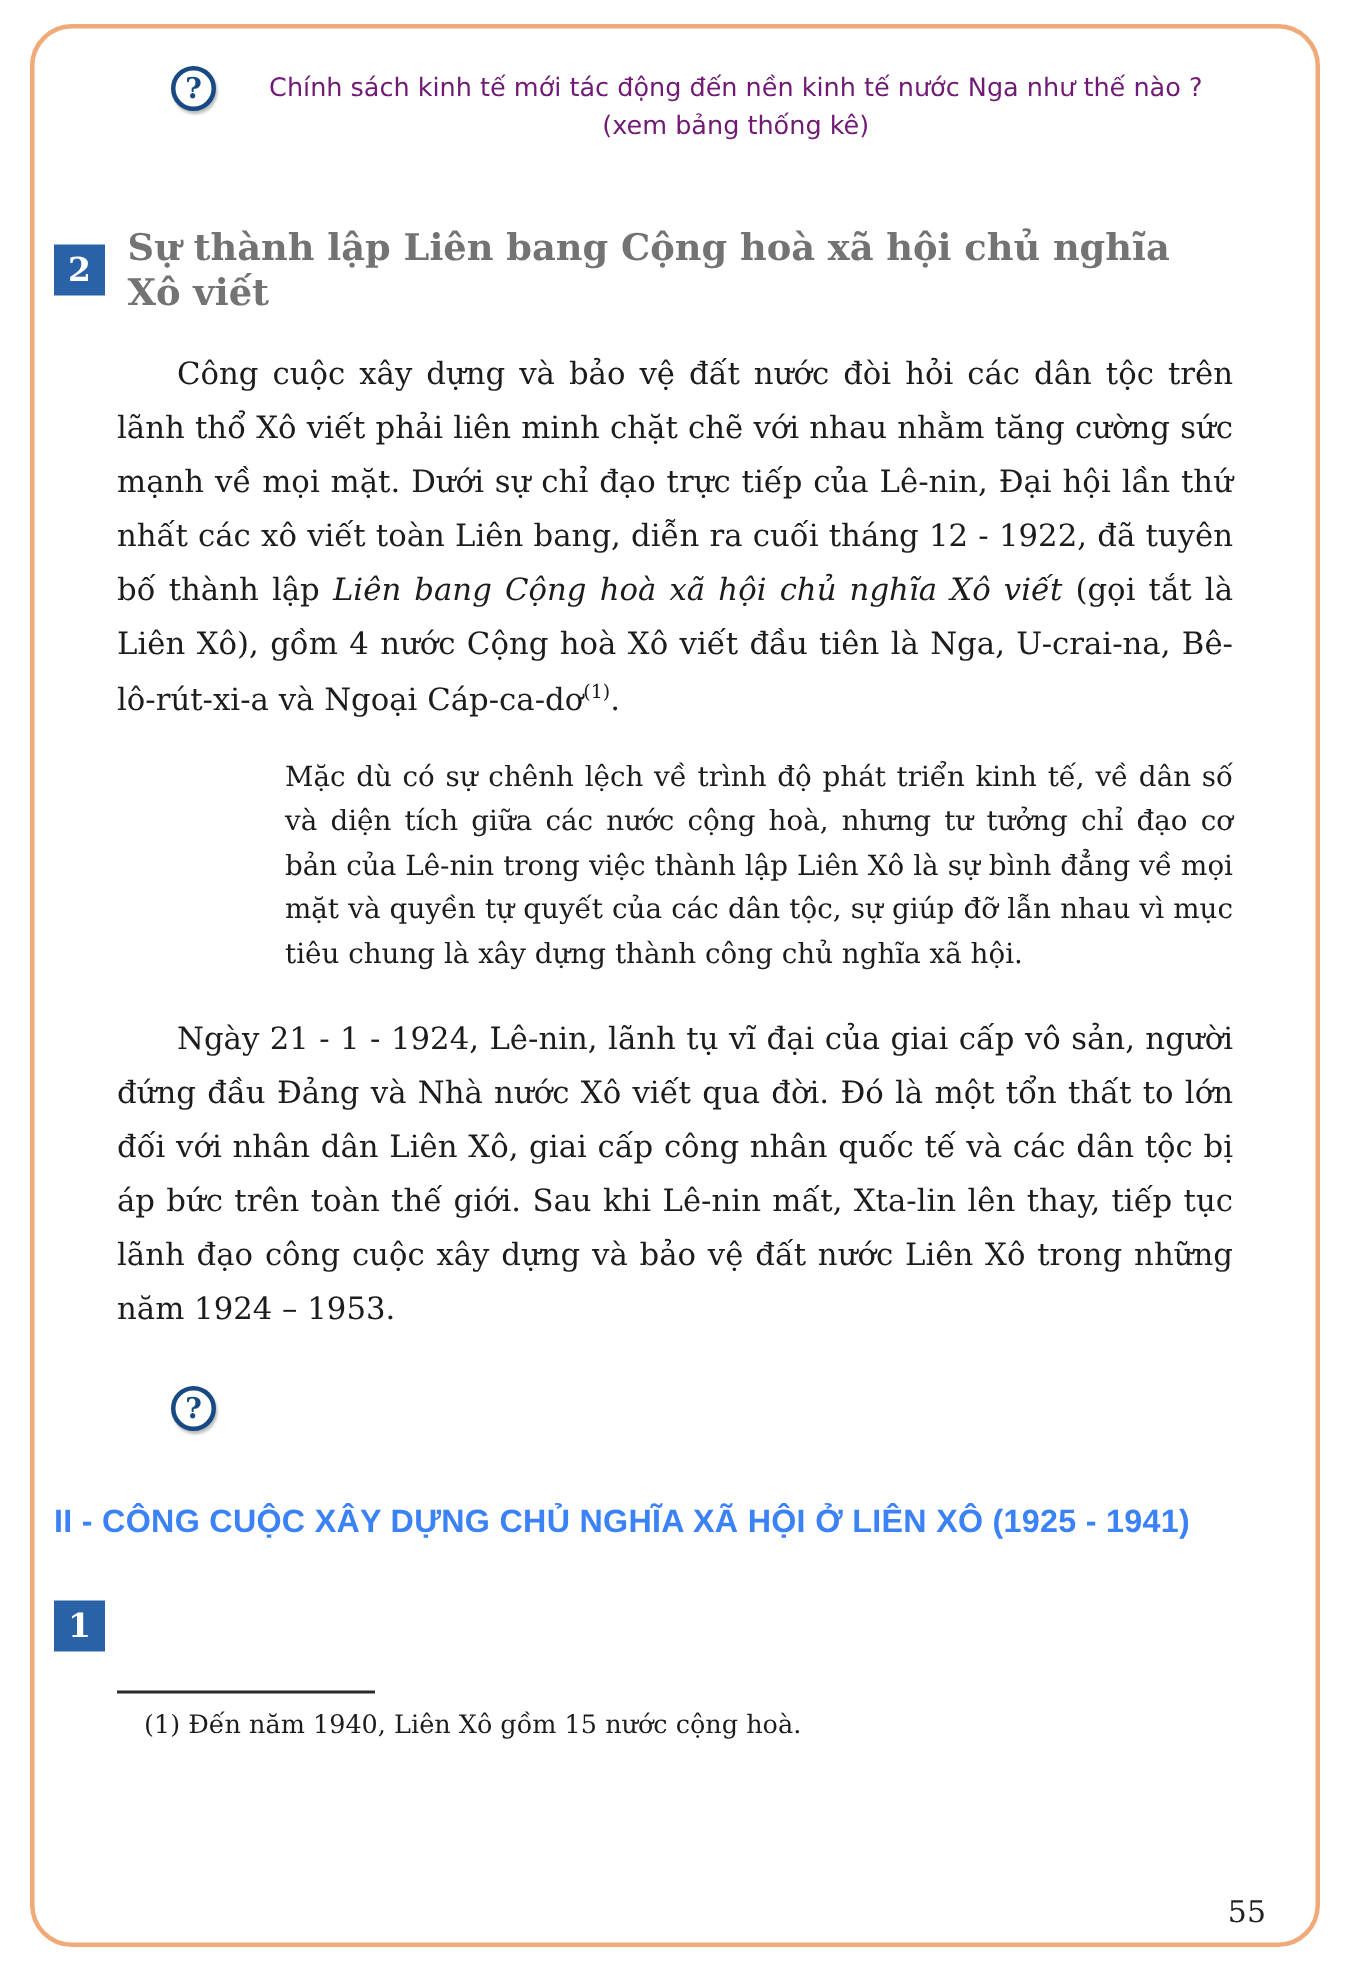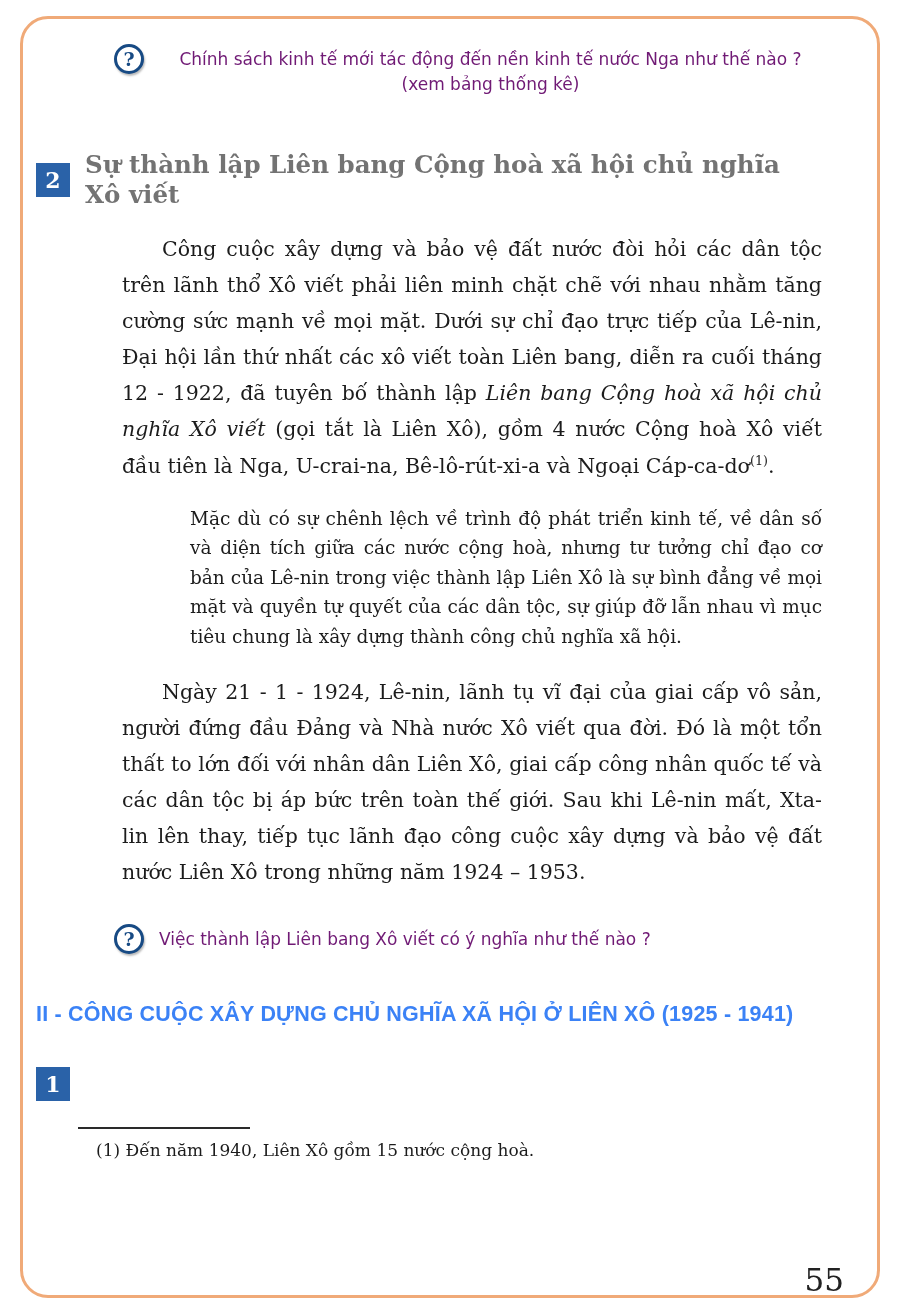--- a/index.html
+++ b/index.html
@@ -92,21 +92,21 @@
   }
 
   
   .body-para {
     font-size: 20.5px;
     line-height: 1.76;
     text-align: justify;
     margin: 0 0 20px 0;
   }
   .body-para.after-note { margin-bottom: 34px; }
-  .indent { text-indent: 40px; margin-left: 44px; }
+  .indent { text-indent: 40px; }
   .body-para em { font-style: italic; }
   .body-para sup {
     font-size: 62%;
     vertical-align: super;
     line-height: 0;
   }
 
   
   .note {
     margin: 6px 0 22px 112px;
@@ -135,22 +135,22 @@
   }
   .footnote {
     font-size: 17px;
     margin: 0 0 0 18px;
     line-height: 1.4;
   }
 
   .page-num {
     position: absolute;
     right: 56px;
-    bottom: 16px;
-    font-size: 31px;
+    bottom: 28px;
+    font-size: 20px;
     color: #222222;
   }
 </style>
 </head>
 <body>
 
 <div class="frame"></div>
 
 <div class="content">
 
@@ -165,21 +165,20 @@
   </div>
 
   <p class="body-para indent"><span>Công cuộc xây dựng và bảo vệ đất nước đòi hỏi các dân tộc trên lãnh thổ Xô viết phải liên minh chặt chẽ với nhau nhằm tăng cường sức mạnh về mọi mặt. Dưới sự chỉ đạo trực tiếp của Lê-nin, Đại hội lần thứ nhất các xô viết toàn Liên bang, diễn ra cuối tháng 12 - 1922, đã tuyên bố thành lập </span><em>Liên bang Cộng hoà xã hội chủ nghĩa Xô viết</em><span> (gọi tắt là Liên Xô), gồm 4 nước Cộng hoà Xô viết đầu tiên là Nga, U-crai-na, Bê-lô-rút-xi-a và Ngoại Cáp-ca-dơ</span><sup>(1)</sup><span>.</span></p>
 
   <p class="note">Mặc dù có sự chênh lệch về trình độ phát triển kinh tế, về dân số và diện tích giữa các nước cộng hoà, nhưng tư tưởng chỉ đạo cơ bản của Lê-nin trong việc thành lập Liên Xô là sự bình đẳng về mọi mặt và quyền tự quyết của các dân tộc, sự giúp đỡ lẫn nhau vì mục tiêu chung là xây dựng thành công chủ nghĩa xã hội.</p>
 
   <p class="body-para indent after-note">Ngày 21 - 1 - 1924, Lê-nin, lãnh tụ vĩ đại của giai cấp vô sản, người đứng đầu Đảng và Nhà nước Xô viết qua đời. Đó là một tổn thất to lớn đối với nhân dân Liên Xô, giai cấp công nhân quốc tế và các dân tộc bị áp bức trên toàn thế giới. Sau khi Lê-nin mất, Xta-lin lên thay, tiếp tục lãnh đạo công cuộc xây dựng và bảo vệ đất nước Liên Xô trong những năm 1924 – 1953.</p>
 
   <div class="question">
     <span class="q-icon">?</span>
-    <span class="q-text">Việc thành lập Liên bang Xô viết có ý nghĩa như thế nào ?</span>
   </div>
 
   <div class="roman-head">II - CÔNG CUỘC XÂY DỰNG CHỦ NGHĨA XÃ HỘI Ở LIÊN XÔ (1925 - 1941)</div>
 
   <div class="sec-head second">
     <span class="sec-num">1</span>
   </div>
 
 
   <hr class="footnote-rule">

